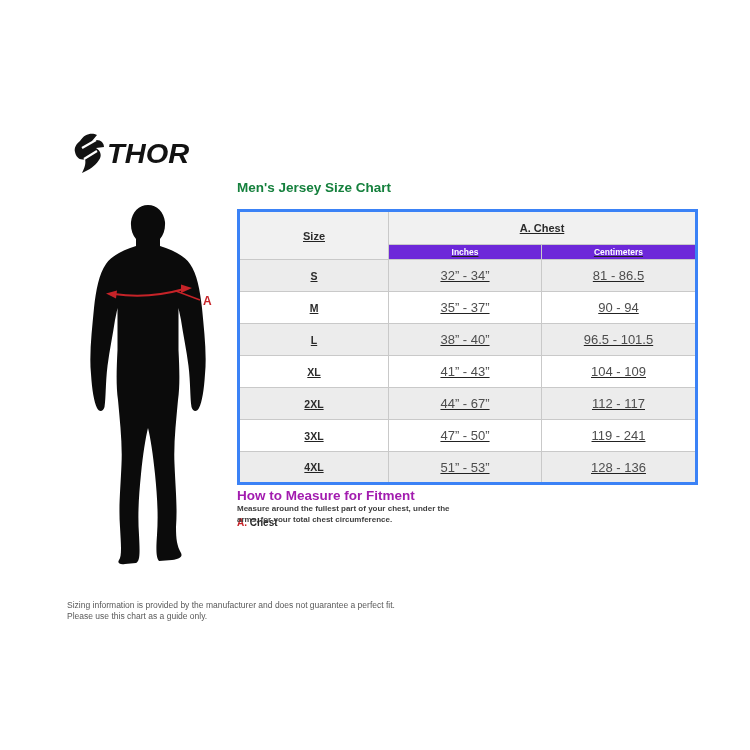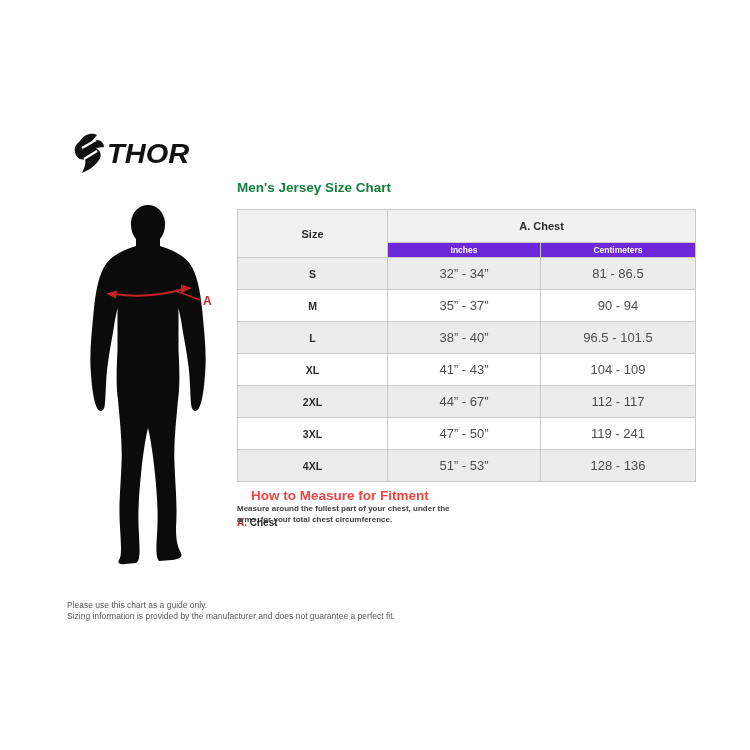--- a/index.html
+++ b/index.html
@@ -18,40 +18,41 @@
   .figure{position:absolute;left:66px;top:202px;width:145px;height:365px;}
   
   .title{
     position:absolute;left:227px;top:180px;margin:0;
     font-size:13.5px;font-weight:bold;color:#15803d;
   }
   
   .chart{
     position:absolute;left:227px;top:209px;width:458px;
     border-collapse:collapse;table-layout:fixed;
-    border:1px solid #3b82f6;
+    border:3px solid #3b82f6;
+    text-decoration:underline;
   }
   .chart th,.chart td{
     border:1px solid #c9c9c9;text-align:center;vertical-align:middle;padding:0;
   }
   .th-size,.th-group{background:#f1f1f1;font-size:11px;font-weight:bold;color:#2b2b2b;}
   .th-group{height:32px;}
   .row-subheader{height:14px;}
   .th-sub{
     background:#6d28d9;color:#fff;font-size:8.5px;font-weight:bold;height:14px;line-height:14px;
   }
   .chart tbody tr{height:32px;}
   .chart tbody tr:nth-child(odd){background:#ececec;}
   .chart tbody tr:nth-child(even){background:#ffffff;}
   .td-size{font-weight:bold;font-size:10.5px;color:#2b2b2b;}
   .td-val{font-size:13px;color:#4d4d4d;}
   
   .measure-heading{
-    position:absolute;left:241px;top:488px;margin:0;
-    font-size:13.5px;font-weight:bold;color:#ef4444;
+    position:absolute;left:227px;top:488px;margin:0;
+    font-size:13.5px;font-weight:bold;color:#a21caf;
   }
   .measure-label{
     position:absolute;left:227px;top:517px;
     font-size:10px;font-weight:bold;color:#2b2b2b;
   }
   .red{color:#c62328;}
   .measure-desc{
     position:absolute;left:227px;top:504px;margin:0;width:232px;
     font-size:8px;line-height:1.35;color:#3f3f3f;font-weight:bold;
   }
@@ -164,17 +165,17 @@
 
   <h2 class="measure-heading">How to Measure for Fitment</h2>
   <div class="measure-label">
     <span class="red">A.</span>
     <span>Chest</span>
   </div>
   <p class="measure-desc">Measure around the fullest part of your chest, under the arms, for your total chest circumference.</p>
 
 
   <div class="footer">
+    <div>Sizing information is provided by the manufacturer and does not guarantee a perfect fit.</div>
     <div>Please use this chart as a guide only.</div>
-    <div>Sizing information is provided by the manufacturer and does not guarantee a perfect fit.</div>
   </div>
 
 </div>
 
 </body></html>

